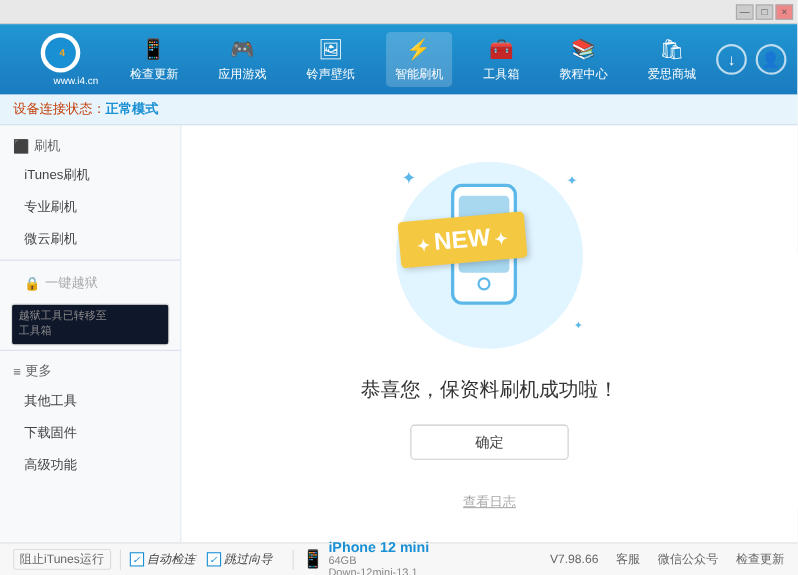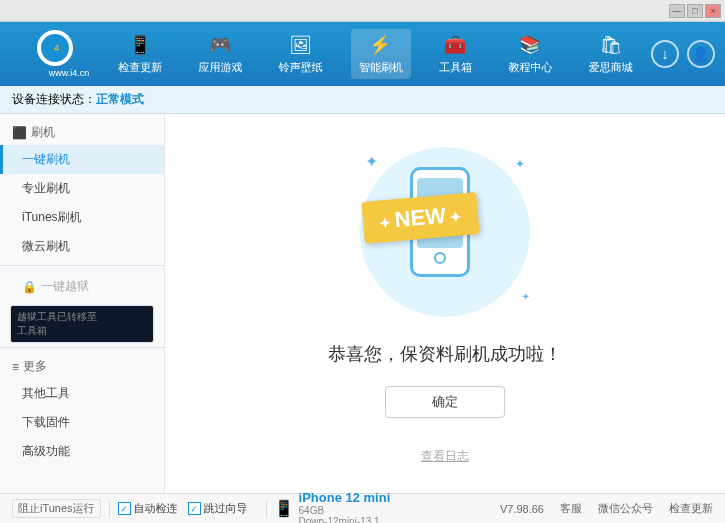--- a/index.html
+++ b/index.html
@@ -104,21 +104,21 @@
     .statusbar {
       height: 28px;
       background: #e8f4fb;
       border-bottom: 1px solid #c8dde8;
       display: flex;
       align-items: center;
       padding: 0 12px;
       font-size: 12px;
       color: #333;
     }
-    .status-label { color: #000000; }
+    .status-label { color: #c2410c; }
     .status-value { color: #1a90d4; font-weight: bold; }
 
     
     .main {
       display: flex;
       height: calc(523px - 22px - 64px - 28px - 30px);
     }
 
     
     .sidebar {
@@ -272,21 +272,21 @@
       color: #5bb8e8;
       font-size: 10px;
     }
     .success-text {
       font-size: 18px;
       color: #333;
       margin-bottom: 20px;
       font-weight: 500;
     }
     .confirm-btn {
-      width: 120px;
+      width: 144px;
       height: 32px;
       border: 1px solid #ccc;
       background: white;
       border-radius: 4px;
       cursor: pointer;
       font-size: 13px;
       color: #444;
       margin-bottom: 10px;
       text-align: center;
     }
@@ -320,20 +320,21 @@
       font-weight: bold;
     }
     .device-detail {
       font-size: 10px;
       color: #888;
     }
     .checkbox-group {
       display: flex;
       gap: 10px;
       margin-right: 10px;
+      font-style: italic;
     }
     .checkbox-item {
       display: flex;
       align-items: center;
       gap: 3px;
       font-size: 11px;
       color: #444;
       cursor: pointer;
     }
     .checkbox-box {
@@ -455,28 +456,25 @@
 </div>
 
 <div class="main">
 
   <div class="sidebar">
     <div class="sidebar-section">
       <div class="sidebar-section-header">
         <span style="margin-right:4px;">⬛</span>
         <span>刷机</span>
       </div>
-      <div class="sidebar-item active">
-        <span>一键刷机</span>
+      <div class="sidebar-item">
+        <span>iTunes刷机</span>
       </div>
       <div class="sidebar-item">
         <span>专业刷机</span>
-      </div>
-      <div class="sidebar-item">
-        <span>iTunes刷机</span>
       </div>
       <div class="sidebar-item">
         <span>微云刷机</span>
       </div>
     </div>
 
     <div class="sidebar-divider"></div>
 
     <div class="sidebar-section">
       <div class="sidebar-locked">

